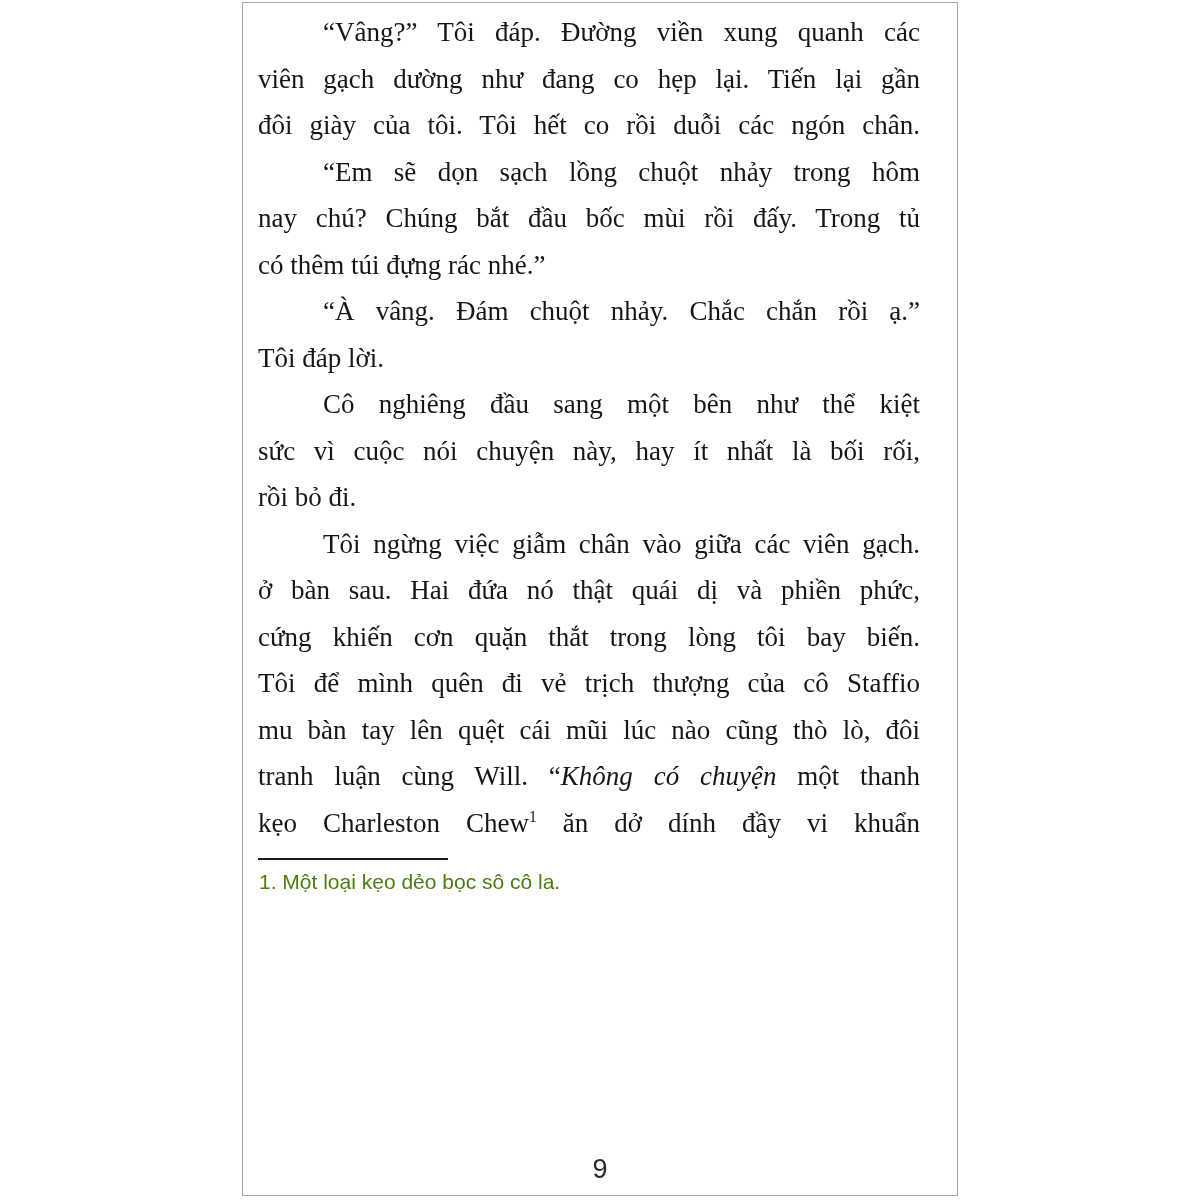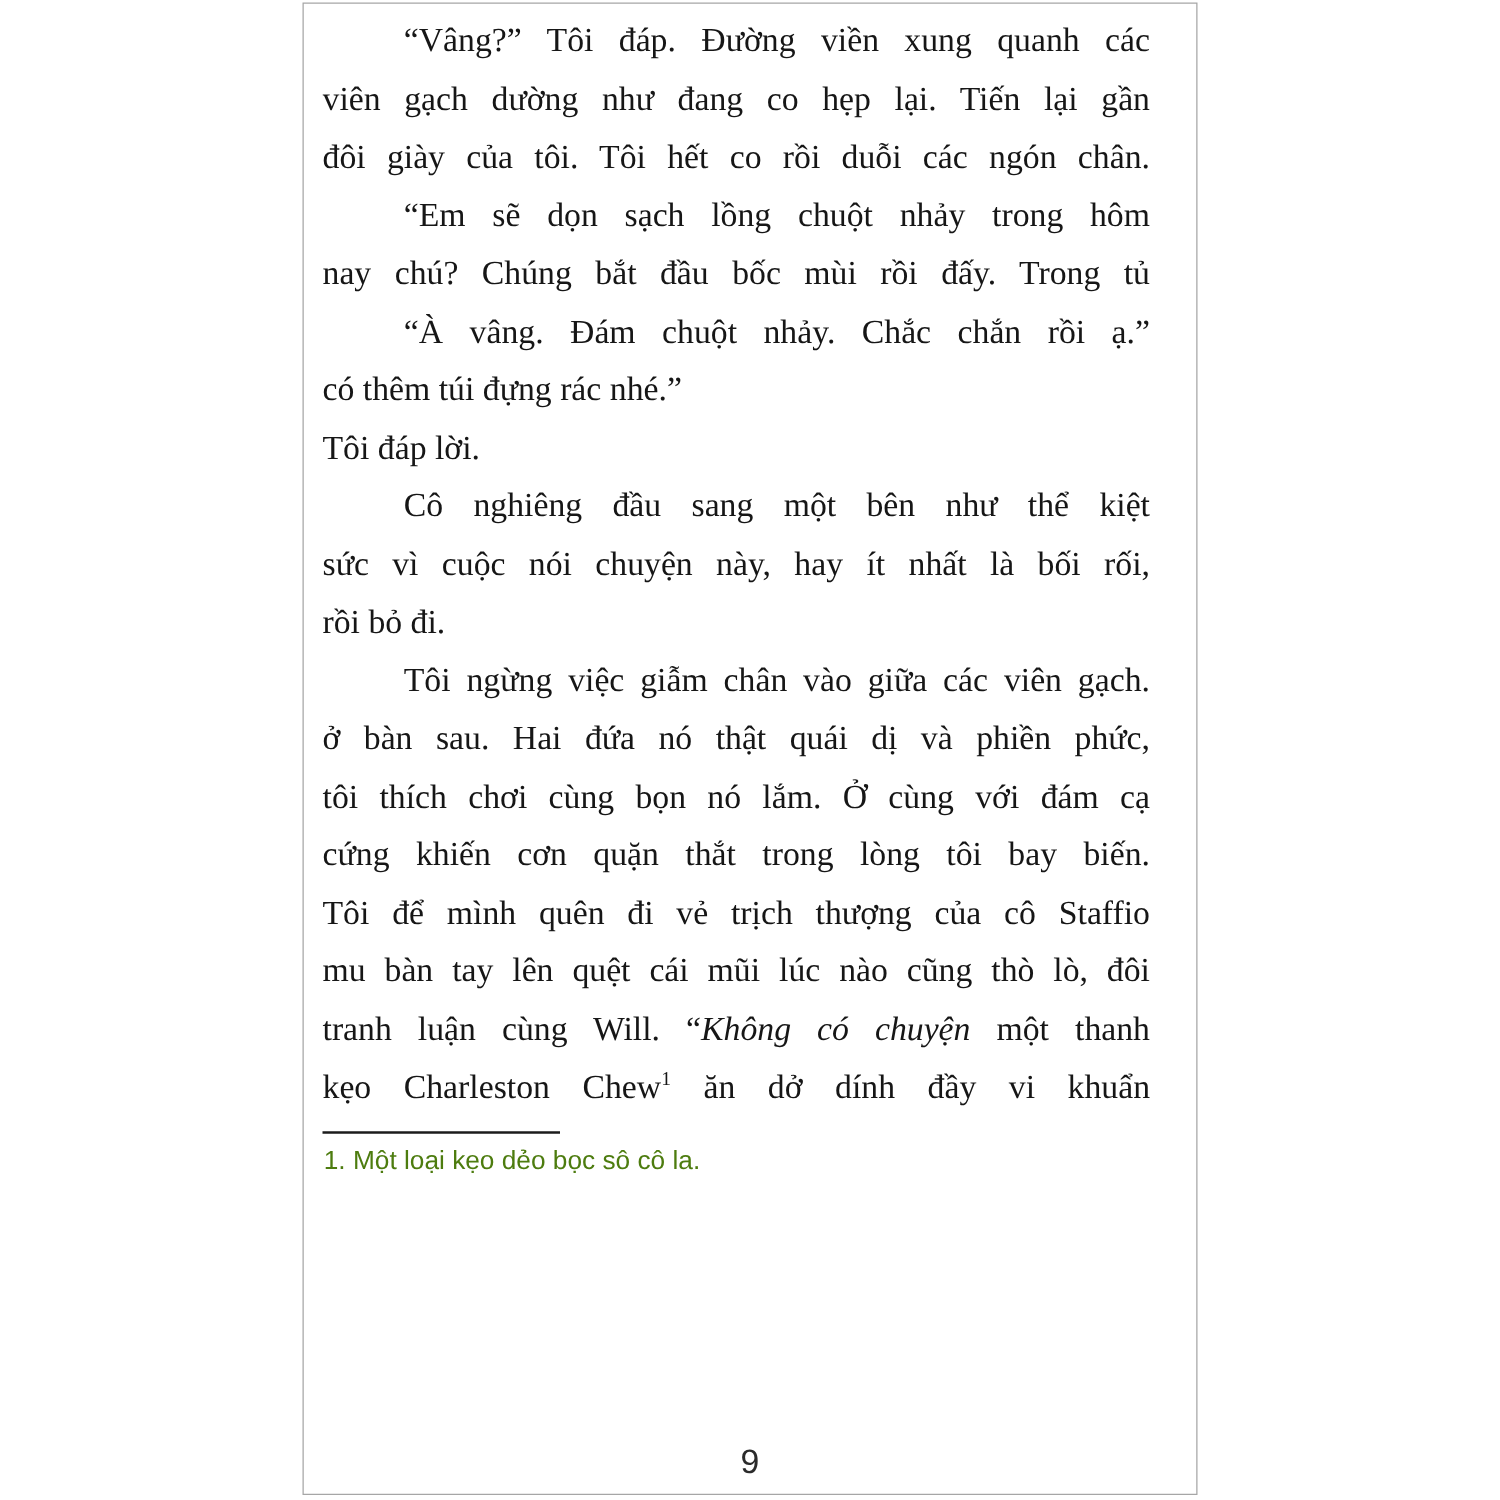--- a/index.html
+++ b/index.html
@@ -78,29 +78,28 @@
 <body>
 
 <div class="canvas">
   <div class="book-page">
     <div class="text-block">
         <div class="line justify indent"><span>“Vâng?” Tôi đáp. Đường viền xung quanh các</span></div>
         <div class="line justify"><span>viên gạch dường như đang co hẹp lại. Tiến lại gần</span></div>
         <div class="line justify"><span>đôi giày của tôi. Tôi hết co rồi duỗi các ngón chân.</span></div>
         <div class="line justify indent"><span>“Em sẽ dọn sạch lồng chuột nhảy trong hôm</span></div>
         <div class="line justify"><span>nay chú? Chúng bắt đầu bốc mùi rồi đấy. Trong tủ</span></div>
+        <div class="line"><span>có thêm túi đựng rác nhé.”</span></div>
         <div class="line justify indent"><span>“À vâng. Đám chuột nhảy. Chắc chắn rồi ạ.”</span></div>
-        <div class="line"><span>có thêm túi đựng rác nhé.”</span></div>
         <div class="line"><span>Tôi đáp lời.</span></div>
         <div class="line justify indent"><span>Cô nghiêng đầu sang một bên như thể kiệt</span></div>
         <div class="line justify"><span>sức vì cuộc nói chuyện này, hay ít nhất là bối rối,</span></div>
         <div class="line"><span>rồi bỏ đi.</span></div>
         <div class="line justify indent"><span>Tôi ngừng việc giẫm chân vào giữa các viên gạch.</span></div>
         <div class="line justify"><span>ở bàn sau. Hai đứa nó thật quái dị và phiền phức,</span></div>
-        <div class="line justify"><span>tôi thích chơi cùng bọn nó lắm. Ở cùng với đám cạ</span></div>
         <div class="line justify"><span>cứng khiến cơn quặn thắt trong lòng tôi bay biến.</span></div>
         <div class="line justify"><span>Tôi để mình quên đi vẻ trịch thượng của cô Staffio</span></div>
         <div class="line justify"><span>mu bàn tay lên quệt cái mũi lúc nào cũng thò lò, đôi</span></div>
         <div class="line justify"><span>tranh luận cùng Will. “</span><span class="seg-italic">Không có chuyện</span><span> một thanh</span></div>
         <div class="line justify"><span>kẹo Charleston Chew</span><span class="seg-sup">1</span><span> ăn dở dính đầy vi khuẩn</span></div>
       </div>
     <div class="footnote-rule"></div>
     <div class="footnote-text">1. Một loại kẹo dẻo bọc sô cô la.</div>
     <div class="page-number">9</div>
   </div>

